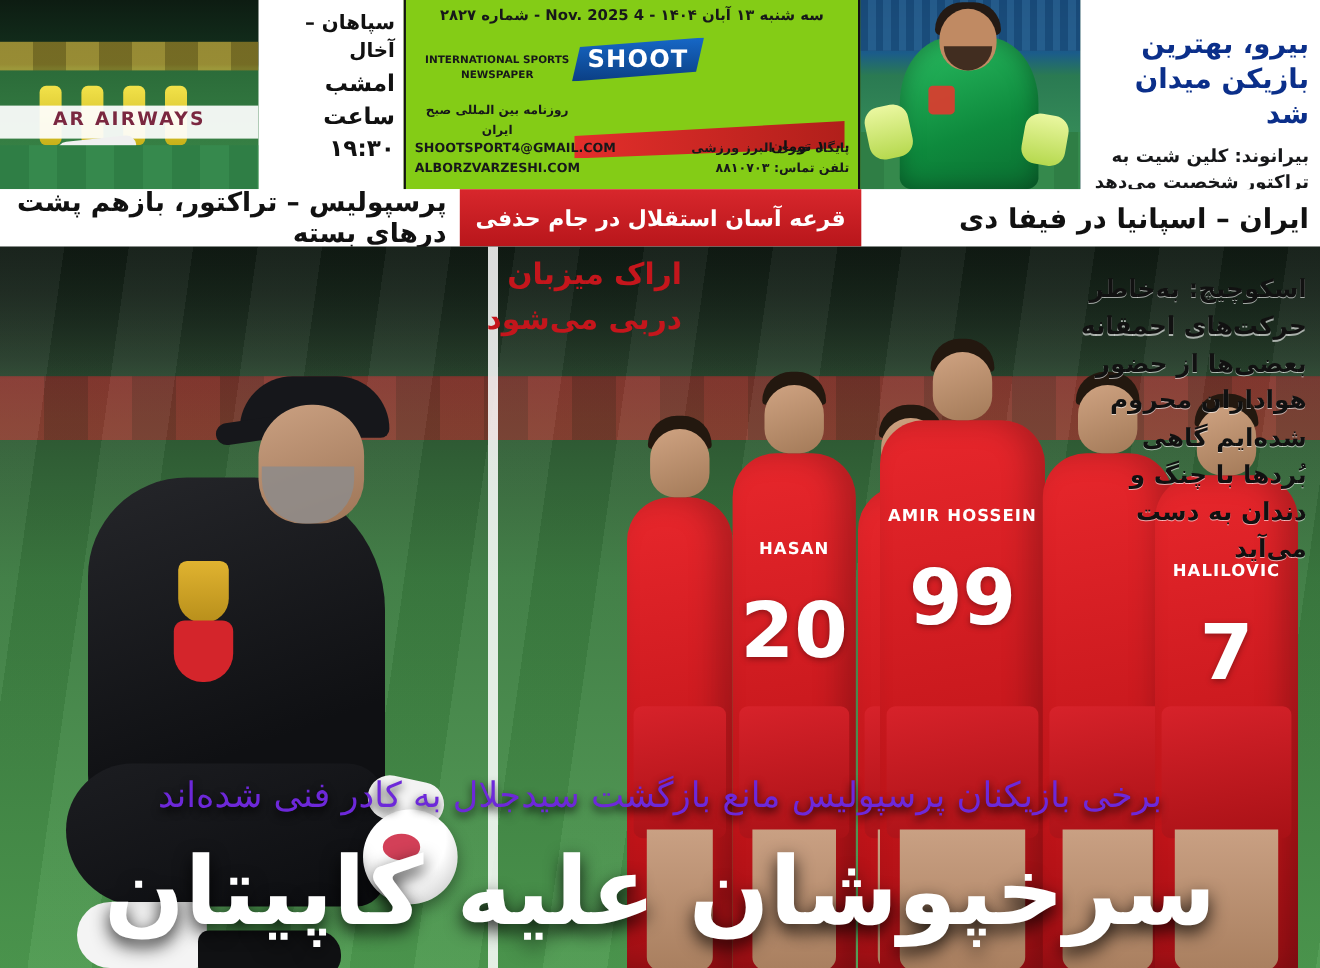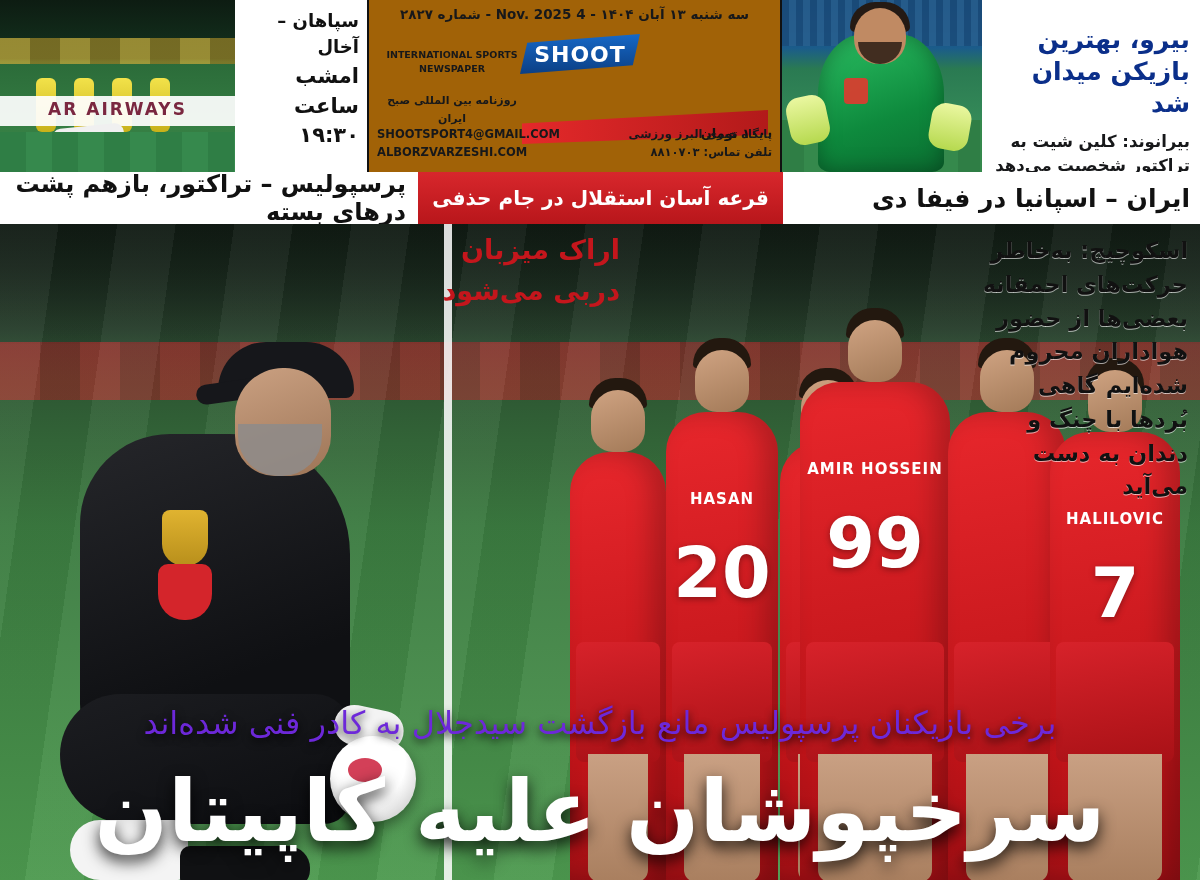--- a/index.html
+++ b/index.html
@@ -95,21 +95,21 @@
   }
   .tb-teaser .sub {
     margin-top:10px;
     font-size:16.5px; line-height:1.45; font-weight:bold; color:#17181a;
   }
 
   
   .masthead {
     width:415px; height:172px; position:relative;
     border-left:2px solid #111; border-right:2px solid #111;
-    background:#a16207;
+    background:#84cc16;
   }
   .md-dateline {
     position:absolute; top:6px; right:8px; left:8px;
     text-align:center;
     font-size:13.5px; font-weight:bold; color:#17181a;
     direction:rtl; letter-spacing:0;
   }
   .md-logo {
     position:absolute; top:26px; right:8px; width:252px; height:122px;
   }
@@ -365,21 +365,21 @@
   .overlay-main {
     position:absolute; left:0; right:0; bottom:24px;
     text-align:center; direction:rtl;
     color:#fff; font-size:86px; font-weight:bold; line-height:1.05;
     text-shadow:0 6px 16px rgba(0,0,0,.85);
   }
 
   
   .sidecol {
     position:absolute; right:0; top:0; width:230px; height:330px;
-    padding:10px 12px 0 10px; direction:rtl; text-align:right;
+    padding:23px 12px 0 10px; direction:rtl; text-align:right;
   }
   .sidecol .t {
     font-size:22.5px; font-weight:bold; color:#111; line-height:1.5;
     text-shadow:0 1px 0 rgba(255,255,255,.6);
   }
   .mid-teaser {
     position:absolute; left:420px; top:6px; width:200px;
     direction:rtl; text-align:right;
   }
   .mid-teaser .t {

